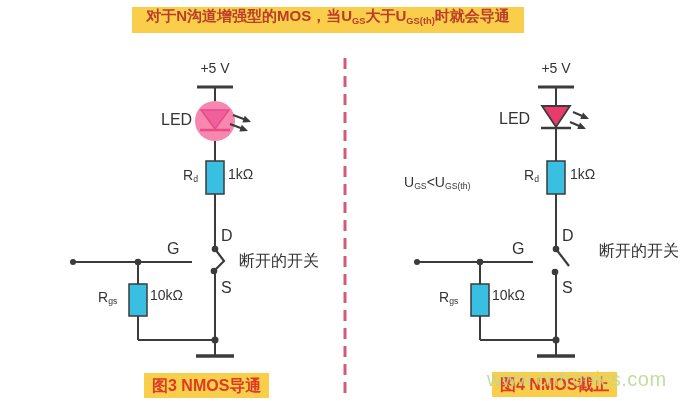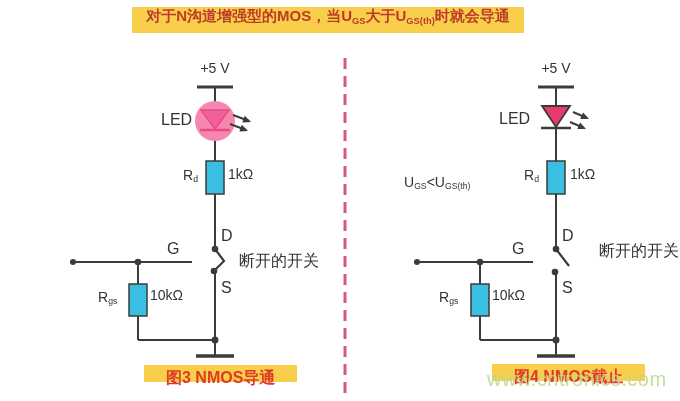--- a/index.html
+++ b/index.html
@@ -10,23 +10,23 @@
   .lbl.small{font-size:14px;}
   .lbl.center{text-align:center;}
   sub.ss{font-size:0.62em;vertical-align:-0.28em;letter-spacing:0;}
   .banner{
     position:absolute;left:132px;top:7px;width:392px;height:26px;
     background:var(--banner-bg);color:var(--banner-text);
     font-size:15px;font-weight:bold;display:flex;align-items:flex-start;justify-content:center;
     white-space:nowrap;
   }
   .caption{
-    position:absolute;height:17px;line-height:25px;padding:0 22px;
+    position:absolute;height:25px;line-height:25px;padding:0 8px;
     background:var(--caption-bg);color:var(--caption-text);
-    font-size:16px;font-weight:bold;white-space:nowrap;z-index:2;
+    font-size:16px;font-weight:bold;white-space:nowrap;z-index:2;margin-top:8px;
   }
   .caption.c3{left:144px;top:365px;}
   .caption.c4{left:492px;top:364px;}
   .watermark{
     position:absolute;left:487px;top:368px;z-index:5;
     color:var(--watermark);font-size:20px;letter-spacing:0.5px;opacity:0.9;white-space:nowrap;
   }
 </style>
 </head>
 <body>

